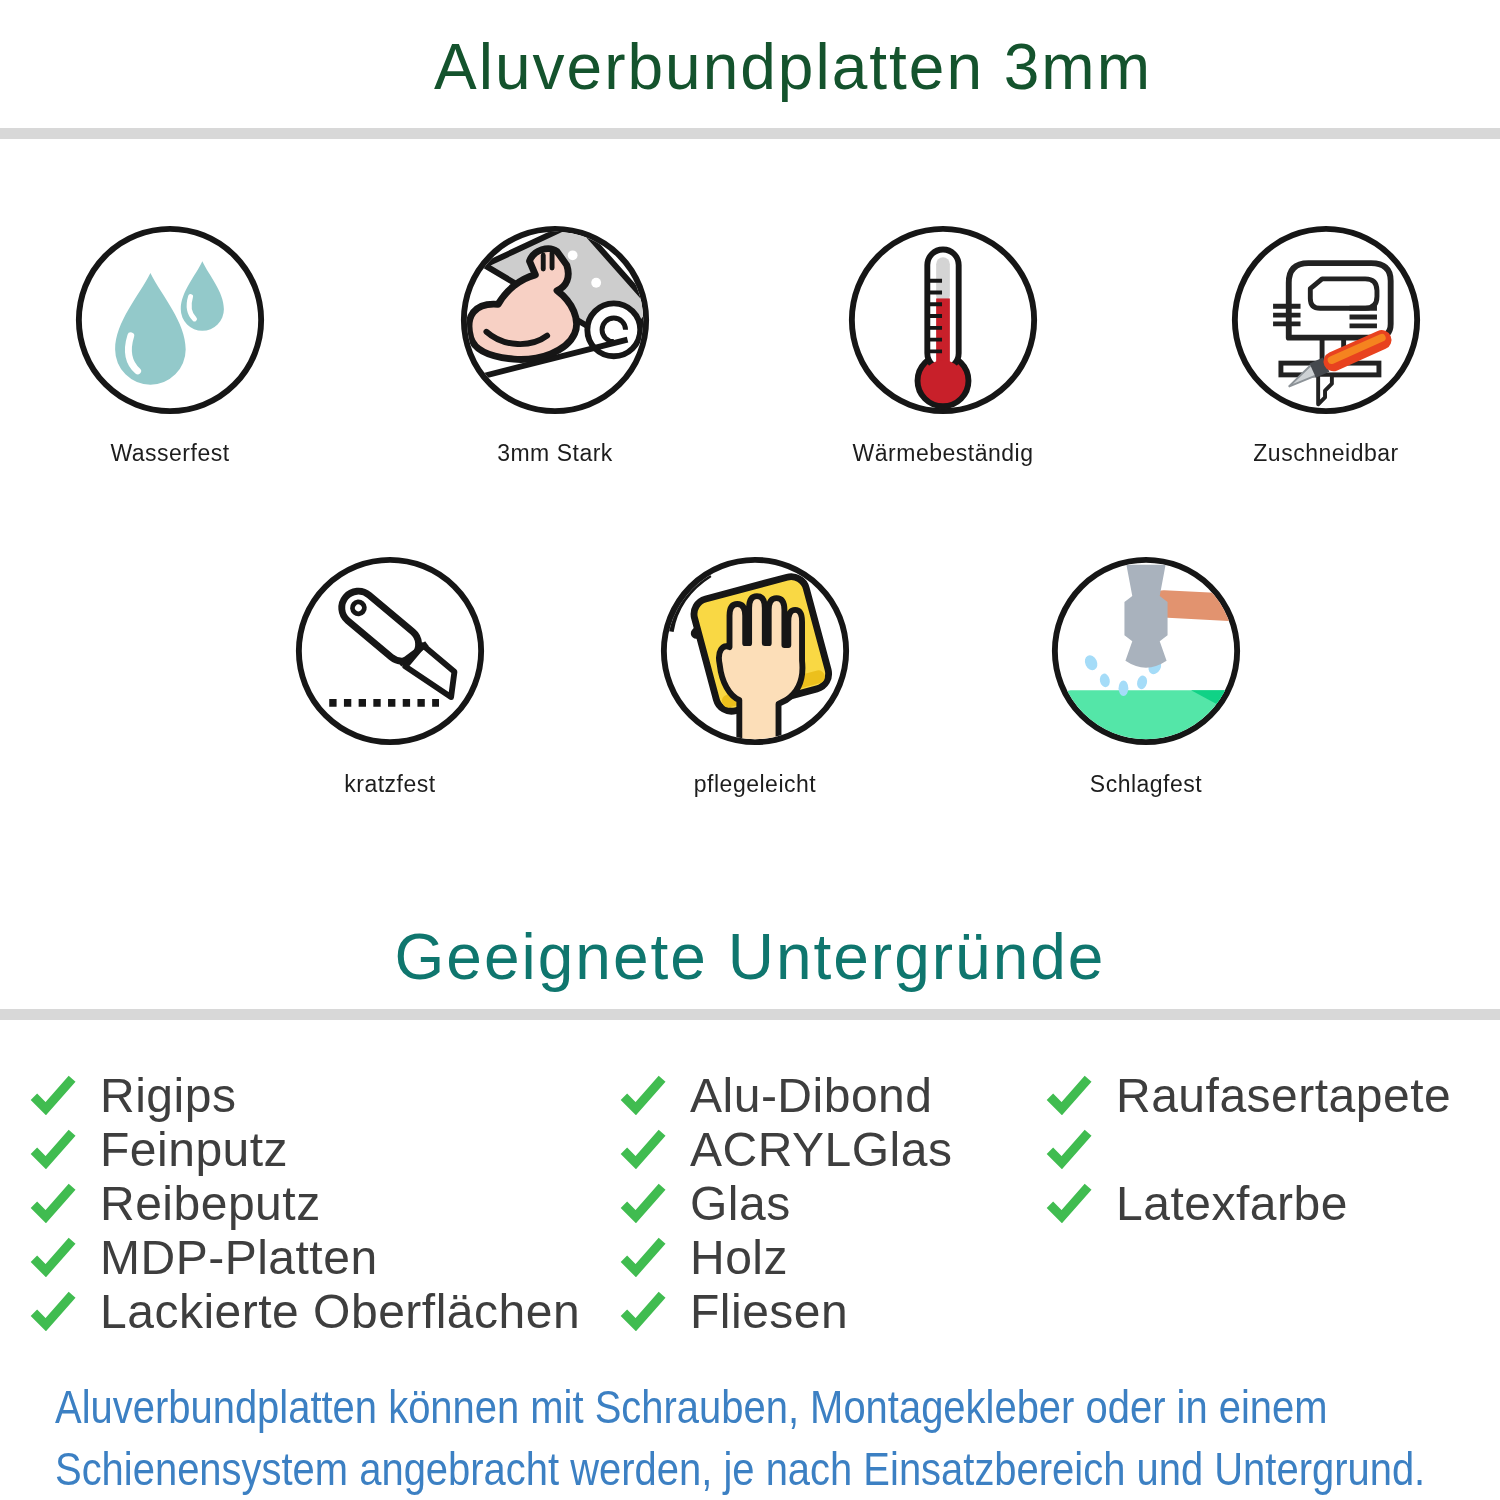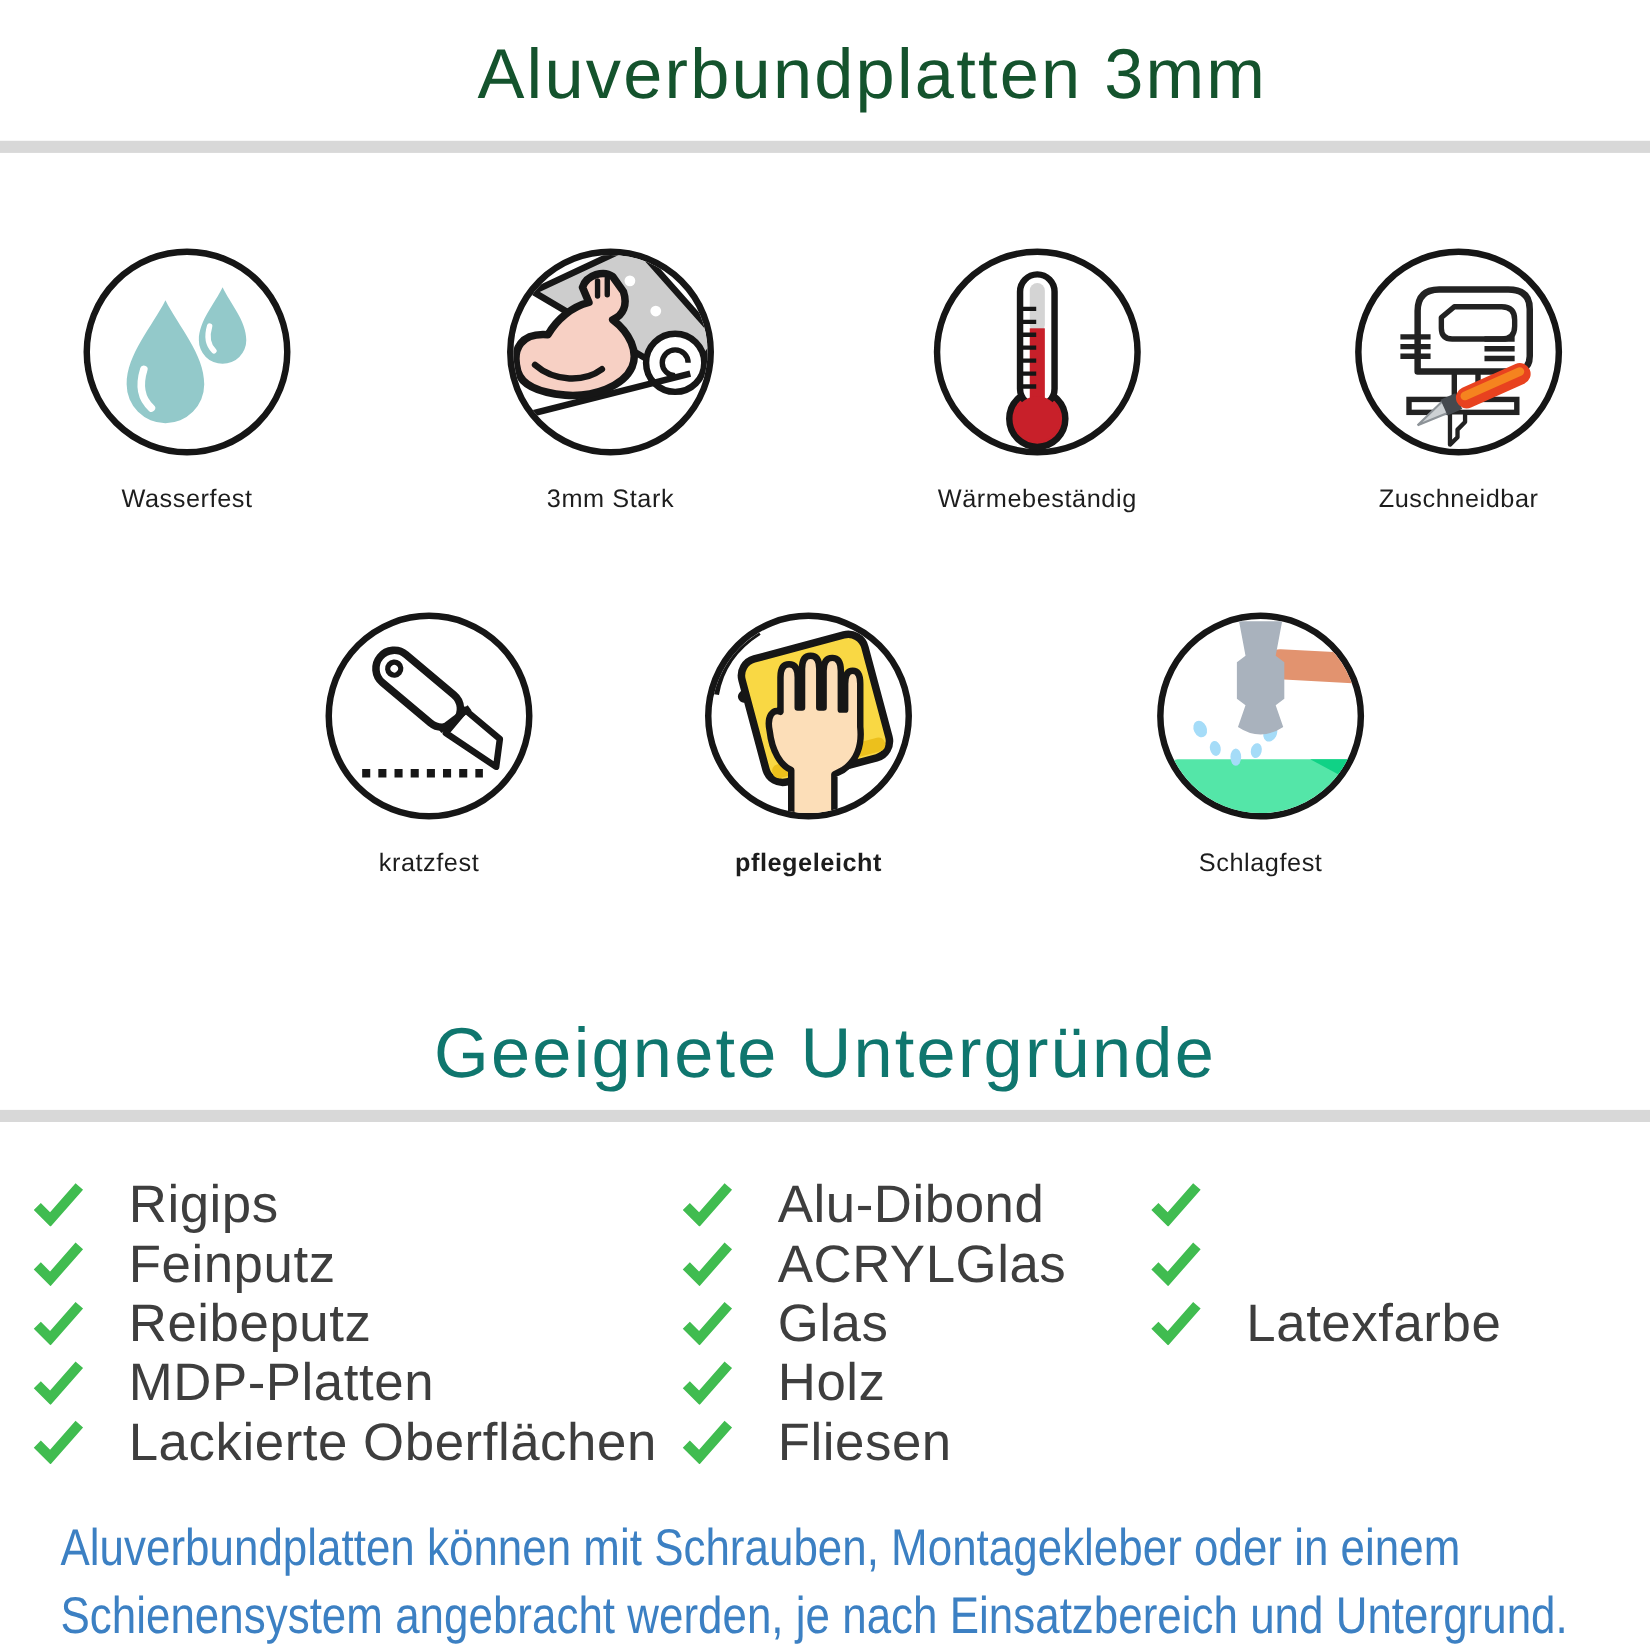--- a/index.html
+++ b/index.html
@@ -9,21 +9,21 @@
          letter-spacing:2px;white-space:nowrap;}
   .t1{top:30px;font-size:64px;color:#14532d;padding-left:43px;}
   .t2{top:920px;font-size:64px;color:#0f766e;}
   .bar{position:absolute;left:0;width:1500px;height:11px;background:#d8d8d8;}
   .b1{top:128px;}
   .b2{top:1009px;}
   .feat{position:absolute;width:340px;text-align:center;}
   .feat .circ{display:block;margin:0 auto;}
   .flabel{margin-top:22px;font-size:23px;color:#1d1d1d;letter-spacing:0.5px;white-space:nowrap;}
   .col{position:absolute;top:1068px;}
-  .crow{display:flex;align-items:center;height:54px;gap:17px;}
+  .crow{display:flex;align-items:center;height:54px;}
   .crow .chk{flex:none;margin-right:24px;}
   .ctext{font-size:48px;color:#3e3e3e;letter-spacing:0.5px;white-space:nowrap;}
   .footer{position:absolute;left:55px;top:1376px;transform:scaleX(0.85);transform-origin:left top;}
   .footer p{margin:0;font-size:47px;line-height:62px;color:#3c80c3;white-space:nowrap;}
 </style>
 </head>
 <body>
 
 <div class="page">
 
@@ -112,21 +112,21 @@
         <rect x="30" y="70" width="92" height="34" rx="17" fill="#ffffff" stroke="#161616" stroke-width="7"></rect>
         <circle cx="47" cy="87" r="6" fill="#ffffff" stroke="#161616" stroke-width="5"></circle>
         <path d="M122,74 L164,74 L178,96 L122,102 Z" fill="#ffffff" stroke="#161616" stroke-width="6" stroke-linejoin="round"></path>
         <path d="M124,70 L116,104" stroke="#161616" stroke-width="6"></path>
       </g>
       <path d="M38,153 L150,153" stroke="#161616" stroke-width="8" stroke-dasharray="7.5 7.5" fill="none"></path>
     </svg>
     <div class="flabel">kratzfest</div>
   </div>
 
-  <div class="feat" style="left:565px;top:553px;font-weight:bold;">
+  <div class="feat" style="left:585px;top:553px;">
     <svg class="circ" width="196" height="196" viewBox="0 0 200 200">
       <defs>
           <clipPath id="cp6">
             <circle cx="100" cy="100" r="90"></circle>
           </clipPath>
         </defs>
       <circle cx="100" cy="100" r="93" fill="#ffffff" stroke="#161616" stroke-width="6"></circle>
       <g clip-path="url(#cp6)">
         <path d="M14,80 C18,56 32,36 54,22" stroke="#161616" stroke-width="6" fill="none"></path>
         <path d="M40,82 C48,72 58,65 70,61" stroke="#161616" stroke-width="11" fill="none" stroke-linecap="round"></path>
@@ -233,20 +233,21 @@
         </svg>
       <span class="ctext">Fliesen</span>
     </div>
   </div>
 
   <div class="col" style="left:1046px;">
     <div class="crow">
       <svg class="chk" width="46" height="40" viewBox="0 0 50 44">
           <path d="M4,24 L17,37 L46,4" fill="none" stroke="#40bc50" stroke-width="10"></path>
         </svg>
+      <span class="ctext">Raufasertapete</span>
     </div>
     <div class="crow">
       <svg class="chk" width="46" height="40" viewBox="0 0 50 44">
           <path d="M4,24 L17,37 L46,4" fill="none" stroke="#40bc50" stroke-width="10"></path>
         </svg>
     </div>
     <div class="crow">
       <svg class="chk" width="46" height="40" viewBox="0 0 50 44">
           <path d="M4,24 L17,37 L46,4" fill="none" stroke="#40bc50" stroke-width="10"></path>
         </svg>

